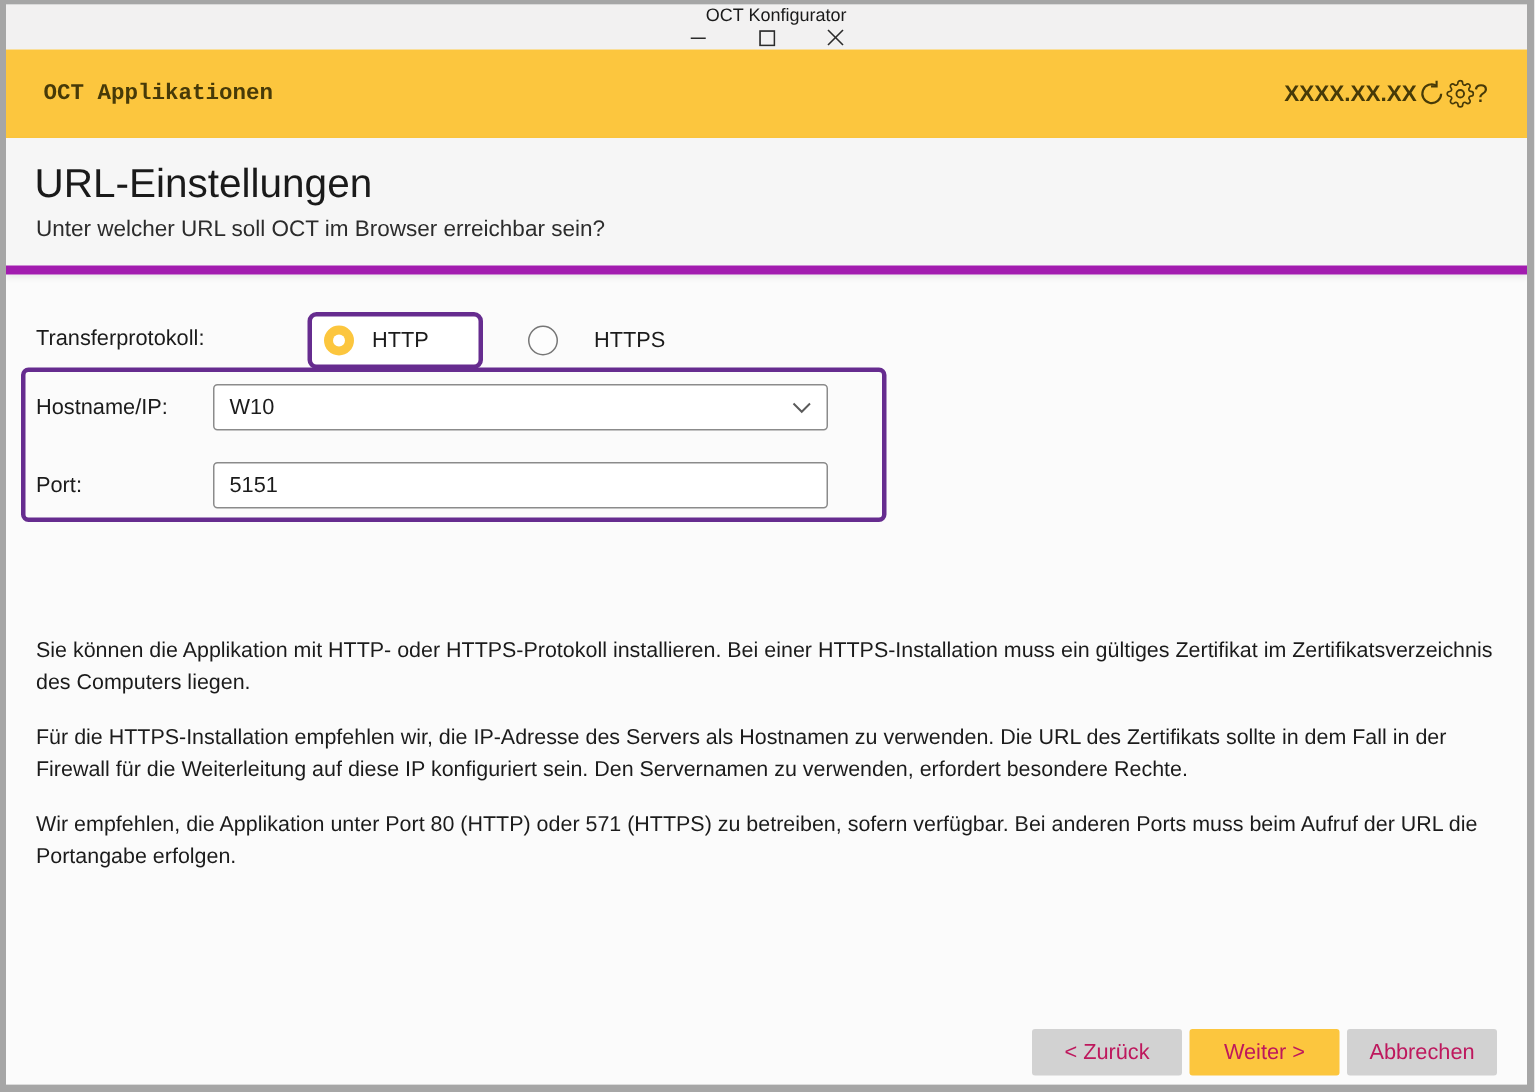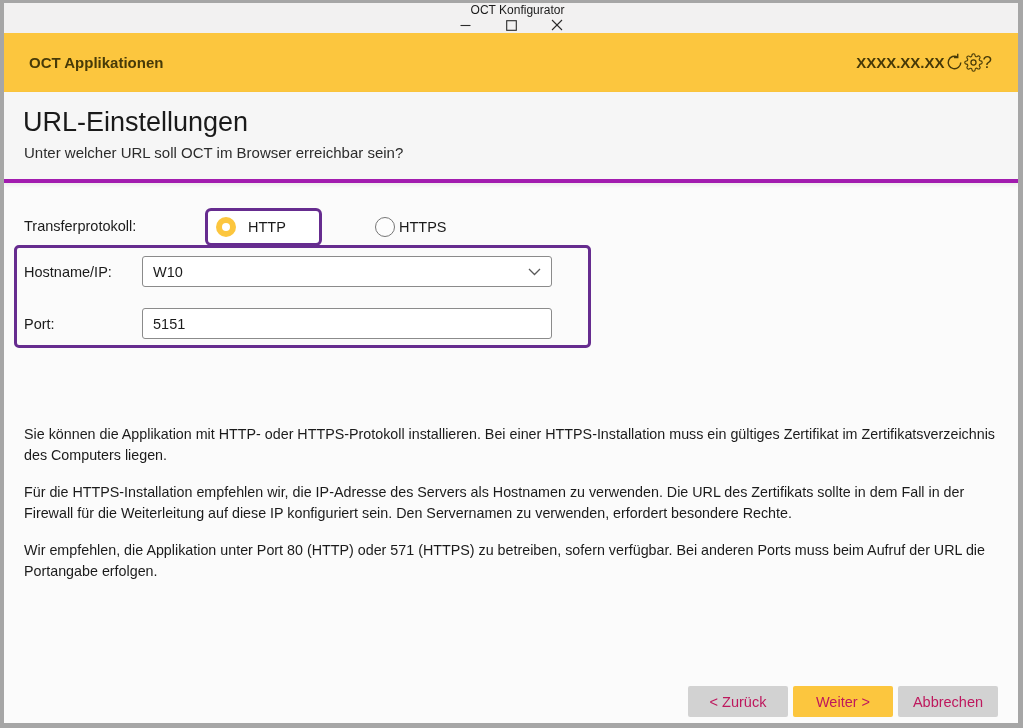--- a/index.html
+++ b/index.html
@@ -33,30 +33,30 @@
     display: flex; align-items: center; justify-content: center;
     cursor: default;
   }
   .win-btn svg { display: block; }
   
   .app-header {
     position: absolute; left: 0; top: 30px; right: 0; height: 59px;
     background: var(--accent, #fcc63e);
     display: flex; align-items: center;
   }
-  .app-title { font-size: 15px; font-weight: bold; color: #473a08; padding-left: 25px; flex: 1; }
+  .app-title { font-size: 15px; font-weight: bold; color: #473a08; padding-left: 25px; flex: 1; font-family: Liberation Mono, monospace; }
   .header-right { display: flex; align-items: center; padding-right: 26px; }
   .version { font-size: 15px; font-weight: bold; color: #473a08; }
   .hdr-icon { display: flex; align-items: center; justify-content: center; }
   .help-glyph { font-size: 17px; color: #473a08; font-weight: 400; }
   
   .page-head {
     position: absolute; left: 0; top: 89px; right: 0; height: 91px;
     background: #f6f6f6;
-    border-bottom: 4px solid #a21caf;
+    border-bottom: 6px solid #a21caf;
     box-shadow: 0 2px 4px rgba(0,0,0,0.07);
     z-index: 1;
   }
   .page-title {
     position: absolute; left: 19px; top: 15px;
     font-size: 27px; font-weight: 400; color: #1a1a1a; letter-spacing: 0;
   }
   .page-subtitle { position: absolute; left: 20px; top: 52px; font-size: 15px; color: #2c2c2c; }
   
   .content { position: absolute; left: 0; top: 181px; right: 0; bottom: 0; background: #fbfbfb; }
@@ -71,21 +71,21 @@
   .radio-outer {
     width: 20px; height: 20px; border-radius: 50%;
     display: flex; align-items: center; justify-content: center;
     flex: 0 0 auto;
   }
   .radio-on { background: var(--accent, #fcc63e); }
   .radio-on .radio-dot { width: 8px; height: 8px; border-radius: 50%; background: #fff; }
   .radio-off { border: 1px solid #767676; background: #fdfdfd; }
   .https-option {
     position: absolute; left: 348px; top: 33px;
-    display: flex; align-items: center; gap: 4px; margin-left: 23px;
+    display: flex; align-items: center; gap: 24px;
   }
   .frame-fields {
     position: absolute; left: 10px; top: 61px; width: 577px; height: 103px;
     border-radius: 5px; z-index: 1;
   }
   .field-row { position: absolute; left: 7px; display: flex; align-items: center; }
   .field-row .label { width: 118px; }
   .combo, .txt-input {
     width: 410px; height: 31px;
     background: #fff; border: 1px solid #8b8b8b; border-radius: 3px;

